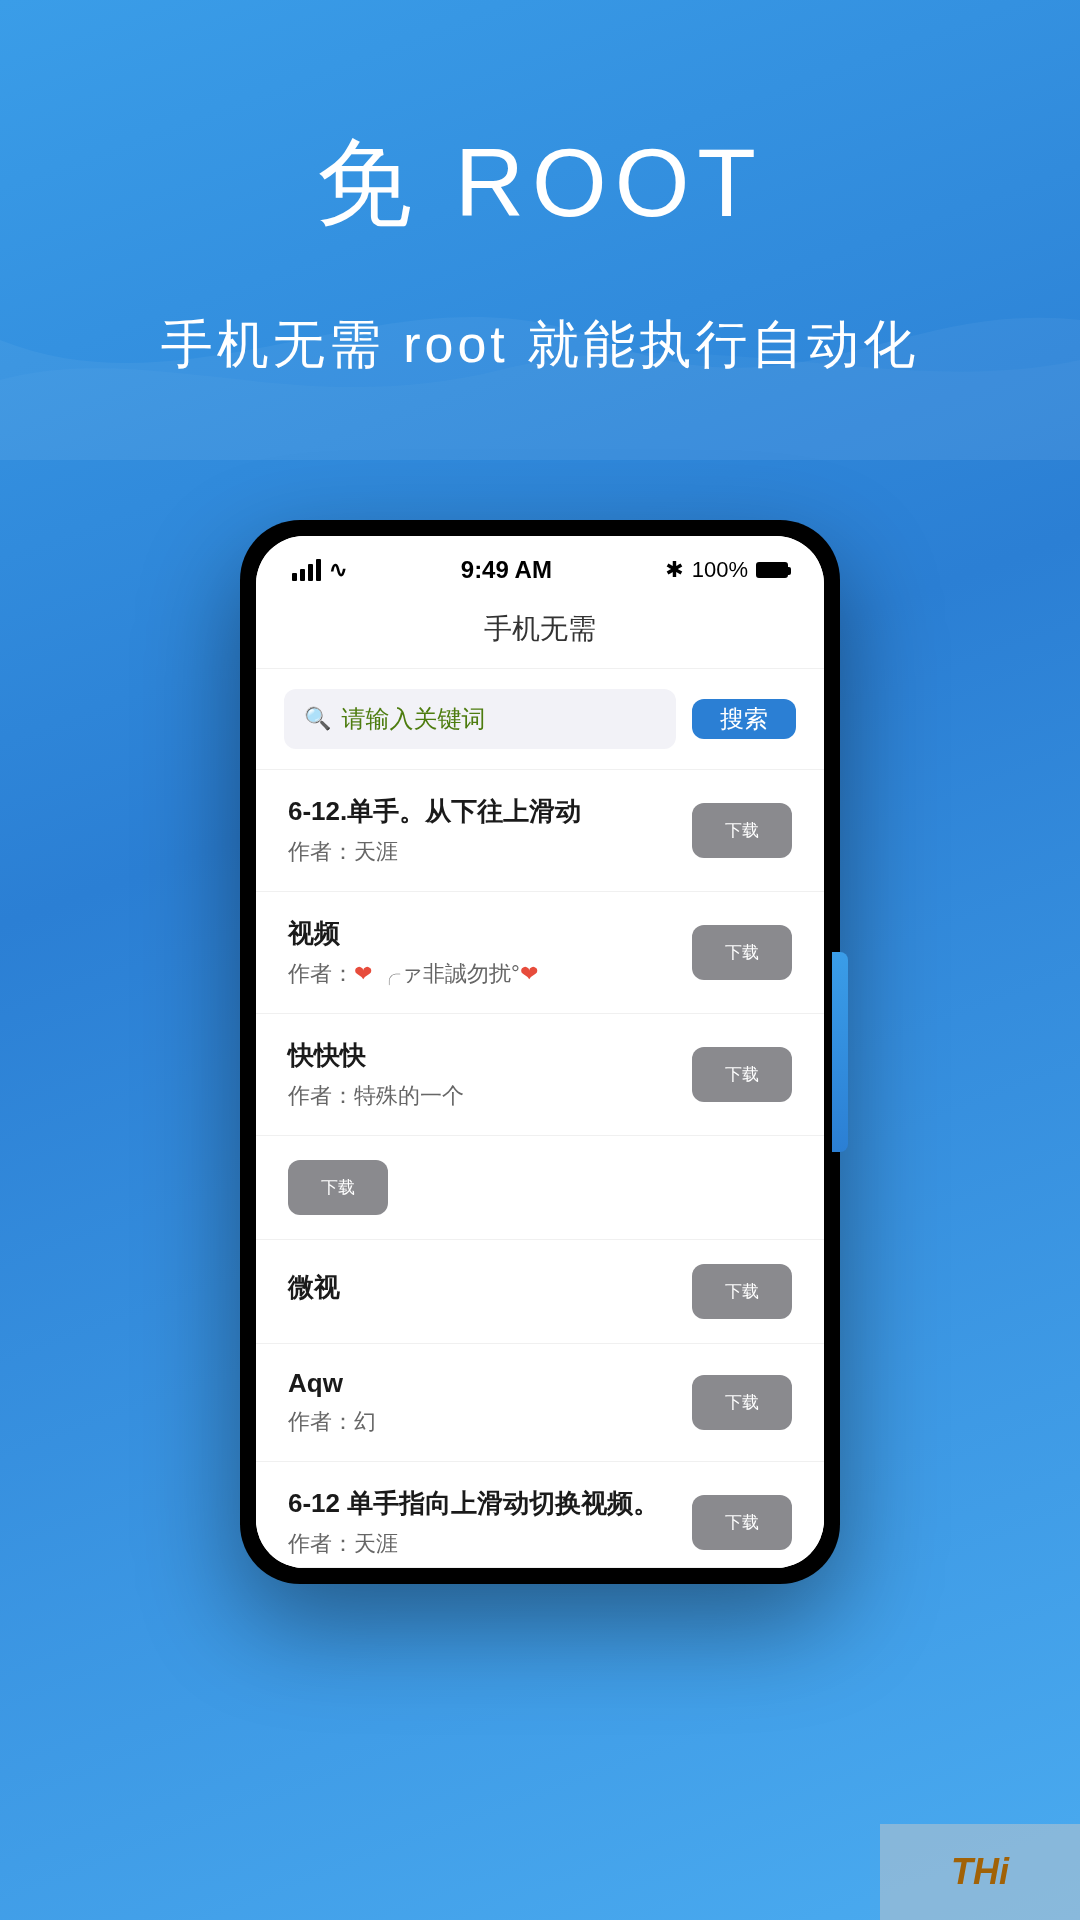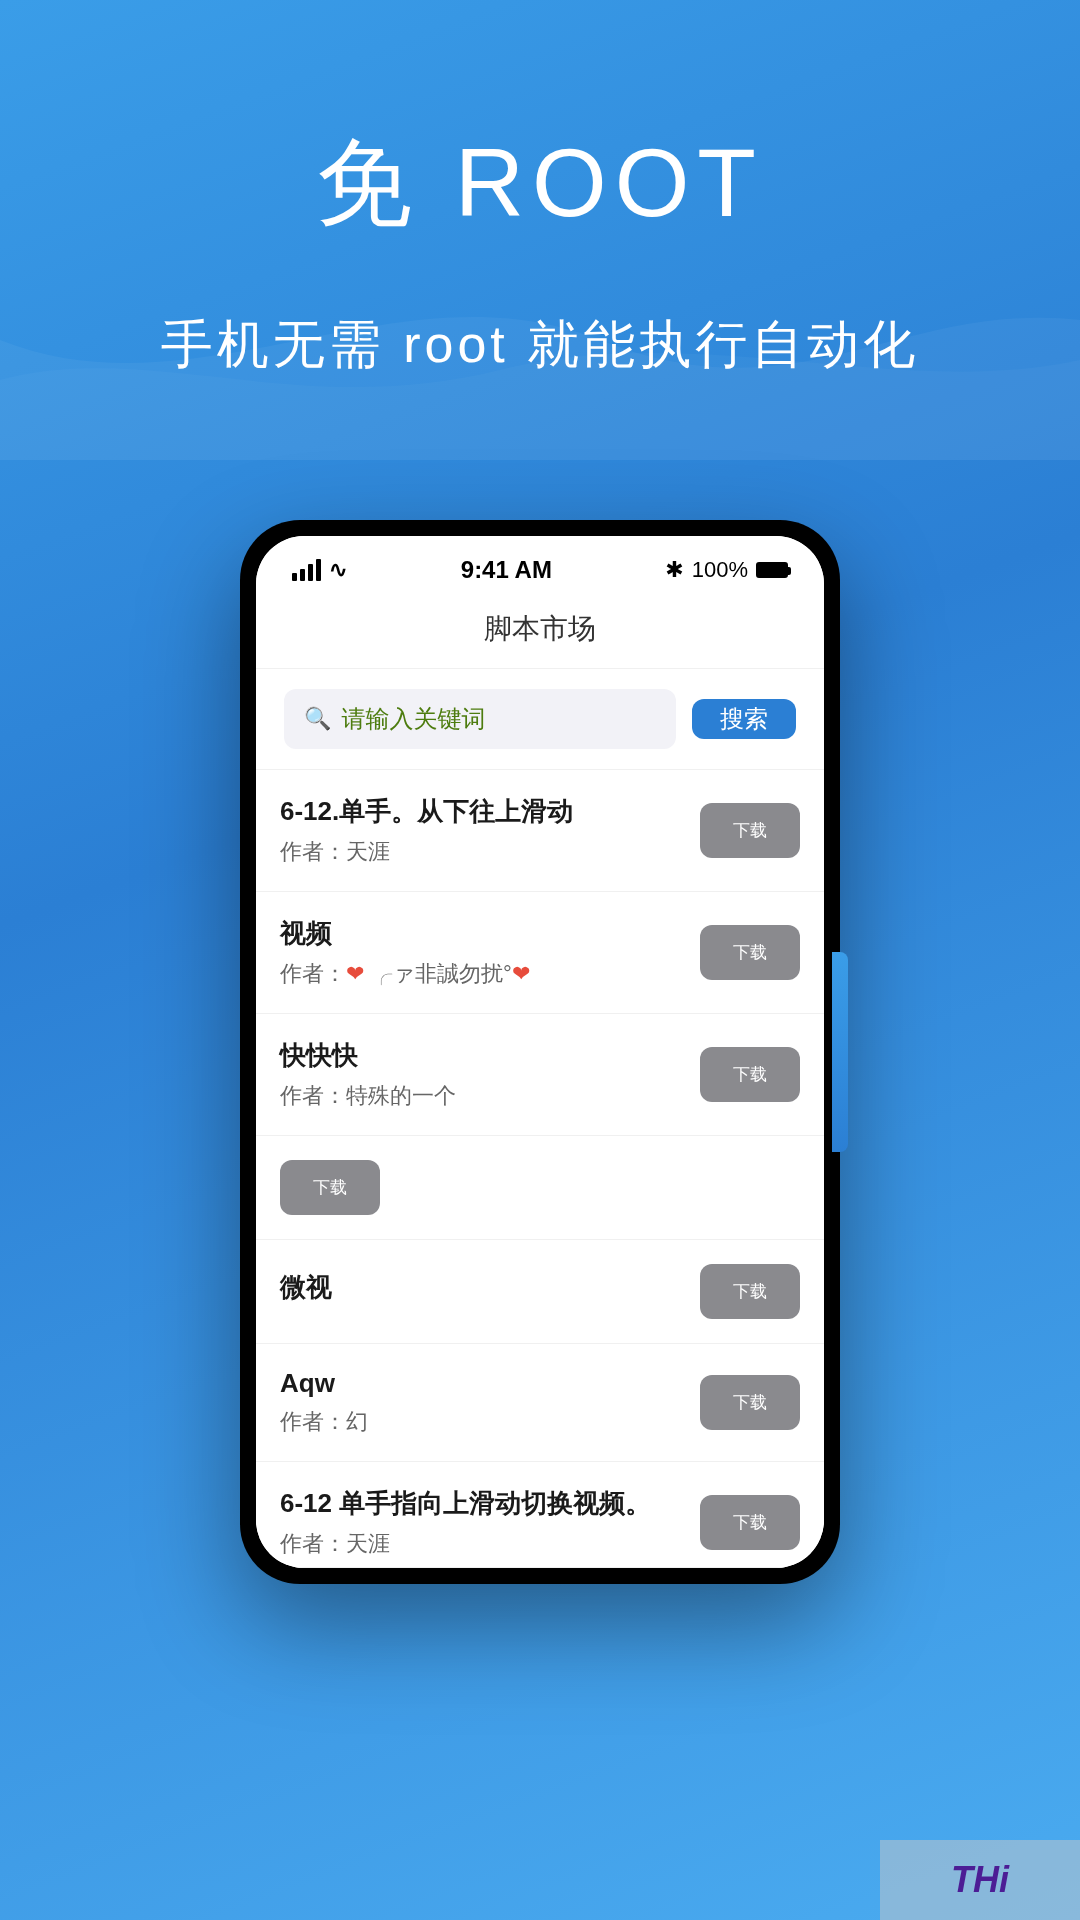--- a/index.html
+++ b/index.html
@@ -167,21 +167,21 @@
       font-size: 24px;
       cursor: pointer;
     }
 
     
     .script-list {
       background: #ffffff;
     }
 
     .script-item {
-      padding: 24px 24px;
+      padding: 24px 32px;
       border-bottom: 1px solid #f0f0f0;
       display: flex;
       justify-content: space-between;
       align-items: center;
     }
 
     .script-info {
       flex: 1;
       padding-right: 20px;
     }
@@ -212,28 +212,28 @@
     }
 
     .heart-red { color: #e74c3c; }
 
     
     .bottom-watermark {
       position: absolute;
       bottom: 0;
       right: 0;
       width: 200px;
-      height: 80px;
+      height: 96px;
       background: rgba(200, 200, 200, 0.5);
       display: flex;
       align-items: center;
       justify-content: center;
       font-size: 36px;
       font-weight: bold;
-      color: #4c1d95;
+      color: #a16207;
       font-style: italic;
     }
 
     
     .phone-side-accent {
       position: absolute;
       right: -8px;
       top: 50%;
       transform: translateY(-50%);
       width: 16px;
@@ -264,32 +264,32 @@
       <div class="status-bar">
         <div class="status-left">
           <div class="signal-bars">
             <div class="signal-bar" style="height:8px"></div>
             <div class="signal-bar" style="height:12px"></div>
             <div class="signal-bar" style="height:17px"></div>
             <div class="signal-bar" style="height:22px"></div>
           </div>
           <span class="wifi-icon">∿</span>
         </div>
-        <div class="status-center">9:41 AM</div>
+        <div class="status-center">9:49 AM</div>
         <div class="status-right">
           <span>✱</span>
           <span>100%</span>
           <span style="border:2px solid #000; border-radius:3px; width:32px; height:16px; display:inline-block; position:relative; background:#000;">
             <span style="position:absolute; right:-5px; top:3px; width:3px; height:8px; background:#000; border-radius:0 2px 2px 0;"></span>
           </span>
         </div>
       </div>
 
       <div class="app-header">
-        <span>脚本市场</span>
+        <span>手机无需</span>
       </div>
 
       <div class="search-section">
         <div class="search-input-wrapper">
           <span class="search-icon-unicode">🔍</span>
           <span class="search-placeholder-text">请输入关键词</span>
         </div>
         <button class="search-btn">搜索</button>
       </div>
 

